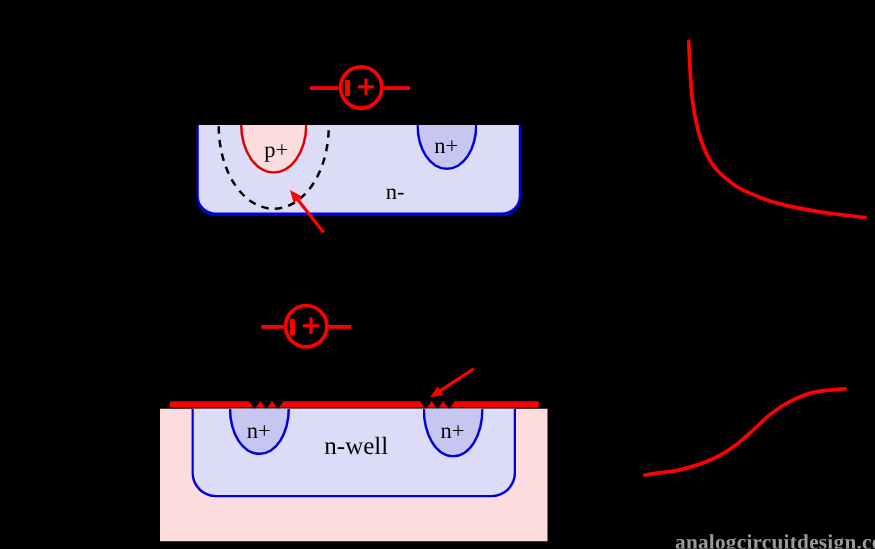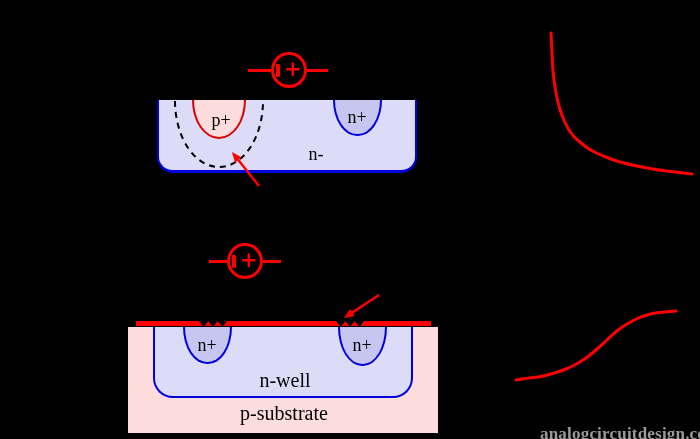--- a/index.html
+++ b/index.html
@@ -97,22 +97,21 @@
   <div class="stub stub-bl"></div>
   <div class="stub stub-br"></div>
 
   <div class="abs substrate"></div>
   <div class="abs nwell"></div>
   <div class="abs nplus-bl"></div>
   <div class="abs nplus-br"></div>
   <div class="abs surface-line"></div>
   <span class="lbl" style="left:207px;top:345px;">n+</span>
   <span class="lbl" style="left:362px;top:345px;">n+</span>
-  <span class="lbl lbl-lg" style="left:285px;top:380px;">n-well</span>
-  <span class="lbl lbl-lg" style="left:284px;top:413px;">p-substrate</span>
+  <span class="lbl lbl-lg" style="left:285px;top:358px;">n-well</span>
 
   <svg id="overlay" width="700" height="439" viewBox="0 0 700 439">
       <path d="M 175 101 A 44 66 0 0 0 263 101" fill="none" stroke="#000000" stroke-width="2" stroke-dasharray="6 5"></path>
       <path d="M 551 33 Q 552 55 552.5 63.5 Q 553 72 554 80 Q 555 88 556.5 95.5 Q 558 103 560 109.5 Q 562 116 564.5 121.5 Q 567 127 570 131.5 Q 573 136 577 139.5 Q 581 143 585.5 146.5 Q 590 150 595.5 152.5 Q 601 155 607 157.5 Q 613 160 620 162 Q 627 164 634.5 165.5 Q 642 167 650 168.5 Q 658 170 666.5 171 Q 675 172 683.5 173 L 692 174" fill="none" stroke="#ff0000" stroke-width="3" stroke-linecap="round" stroke-linejoin="round"></path>
       <path d="M 516 380 Q 528 378 534 377.5 Q 540 377 545.5 375.5 Q 551 374 556 372.5 Q 561 371 566 369 Q 571 367 575.5 364.5 Q 580 362 584.5 359 Q 589 356 593 352.5 Q 597 349 601 345.5 Q 605 342 609 338 Q 613 334 617.5 330.5 Q 622 327 627 324 Q 632 321 637.5 318.5 Q 643 316 648.5 314.5 Q 654 313 659.5 312.5 Q 665 312 670.5 311.5 L 676 311" fill="none" stroke="#ff0000" stroke-width="3" stroke-linecap="round" stroke-linejoin="round"></path>
       <line x1="259" y1="186" x2="236.3531750052111" y2="157.48177593248803" stroke="#ff0000" stroke-width="2.6"></line>
       <polygon points="232,152 241.5078869955087,157.21920347185628 234.92975587652305,162.44301347810958" fill="#ff0000"></polygon>
       <line x1="379" y1="295" x2="349.8499383579089" y2="314.1557547933741" stroke="#ff0000" stroke-width="2.6"></line>
       <polygon points="344,318 350.0505076730372,308.9982581186463 354.66360192098824,316.0181841481369" fill="#ff0000"></polygon>
       <path d="M 199 321 L 203.66666666666666 327 L 208.33333333333334 321 Z" fill="#000000"></path>

